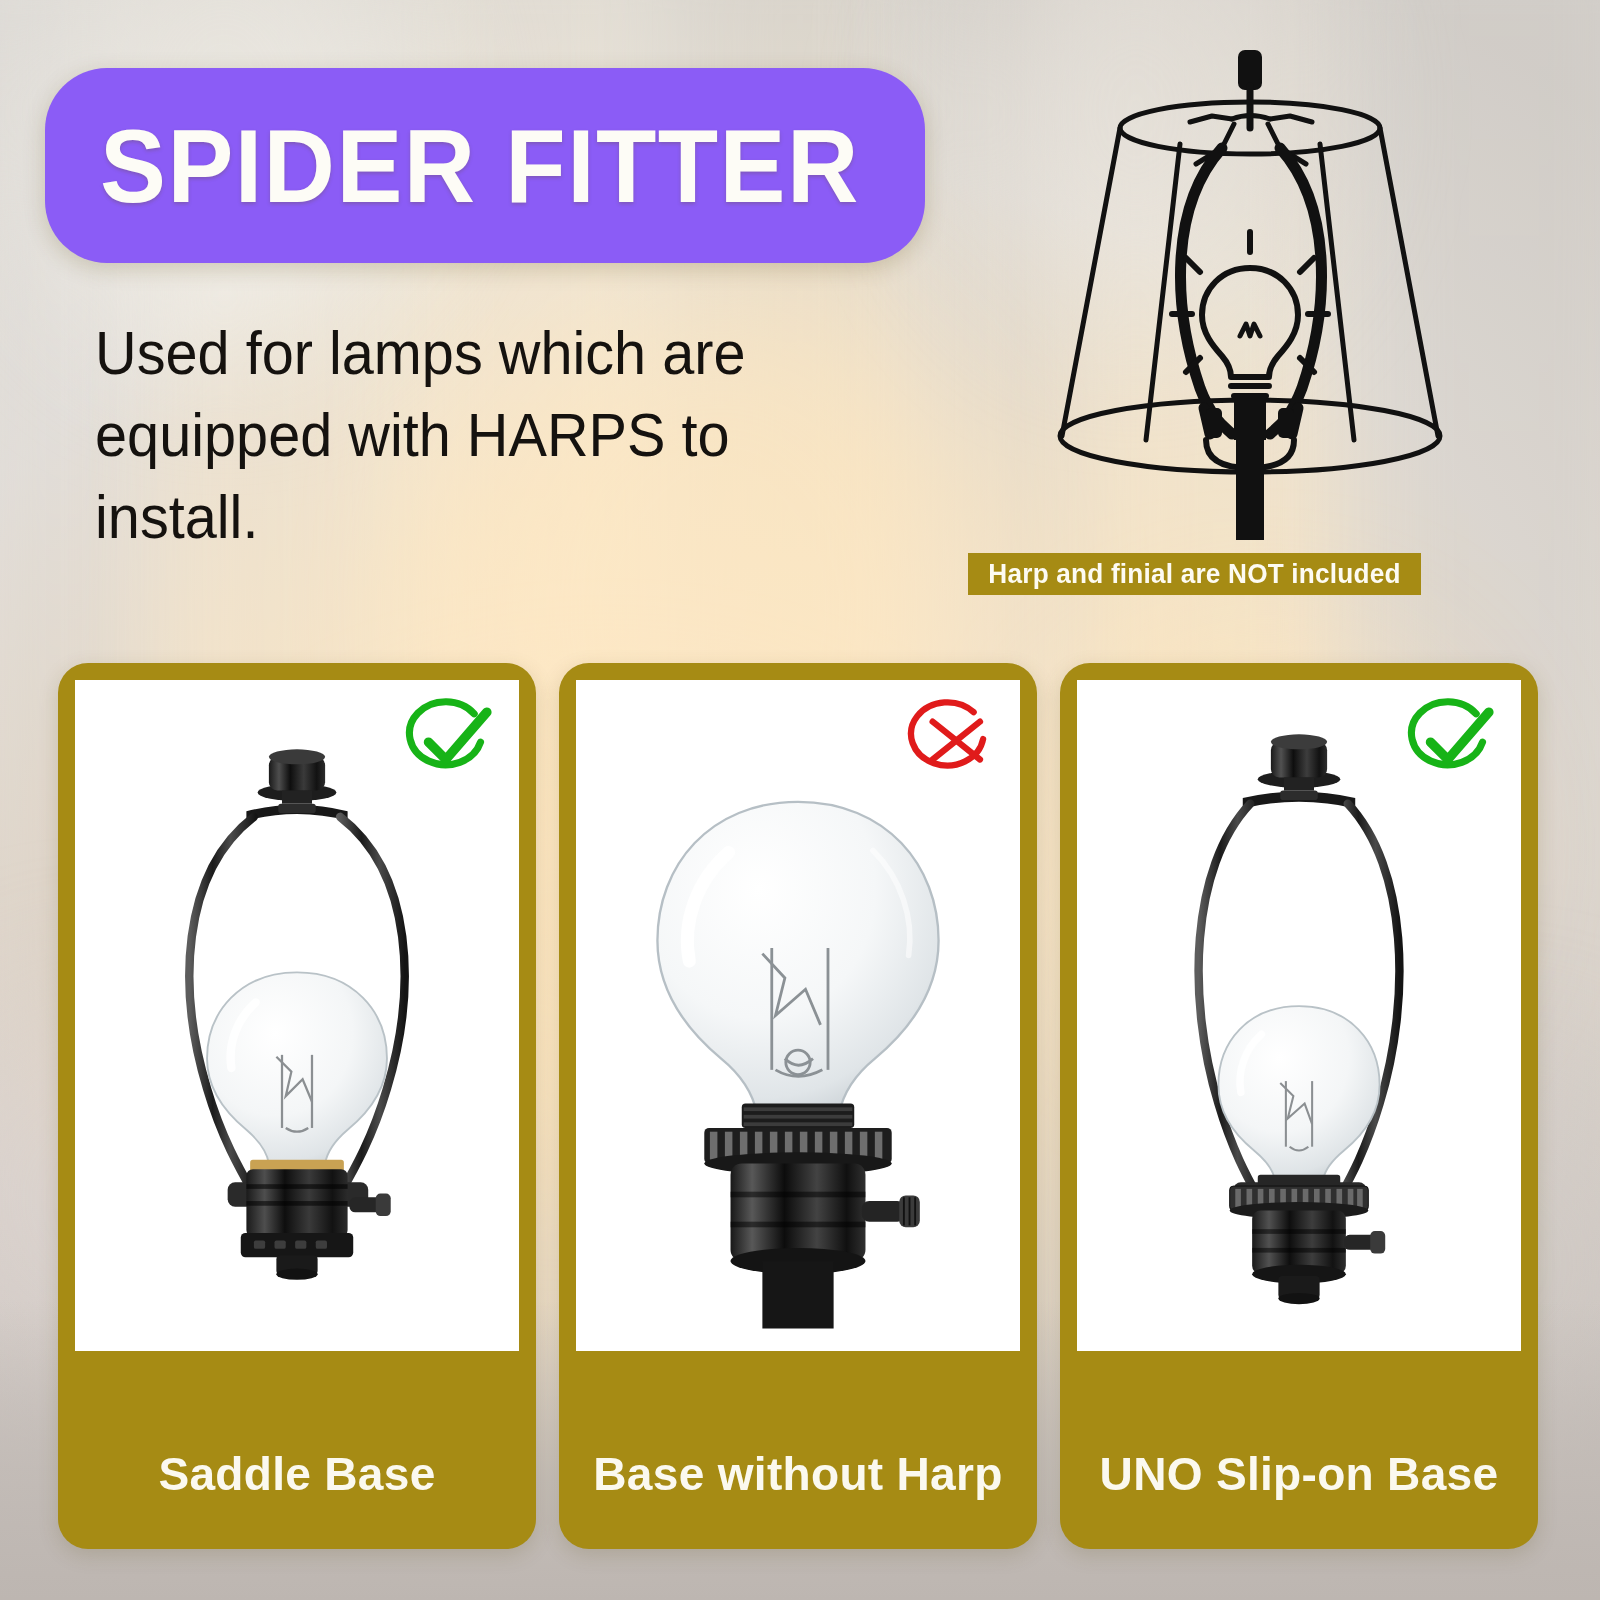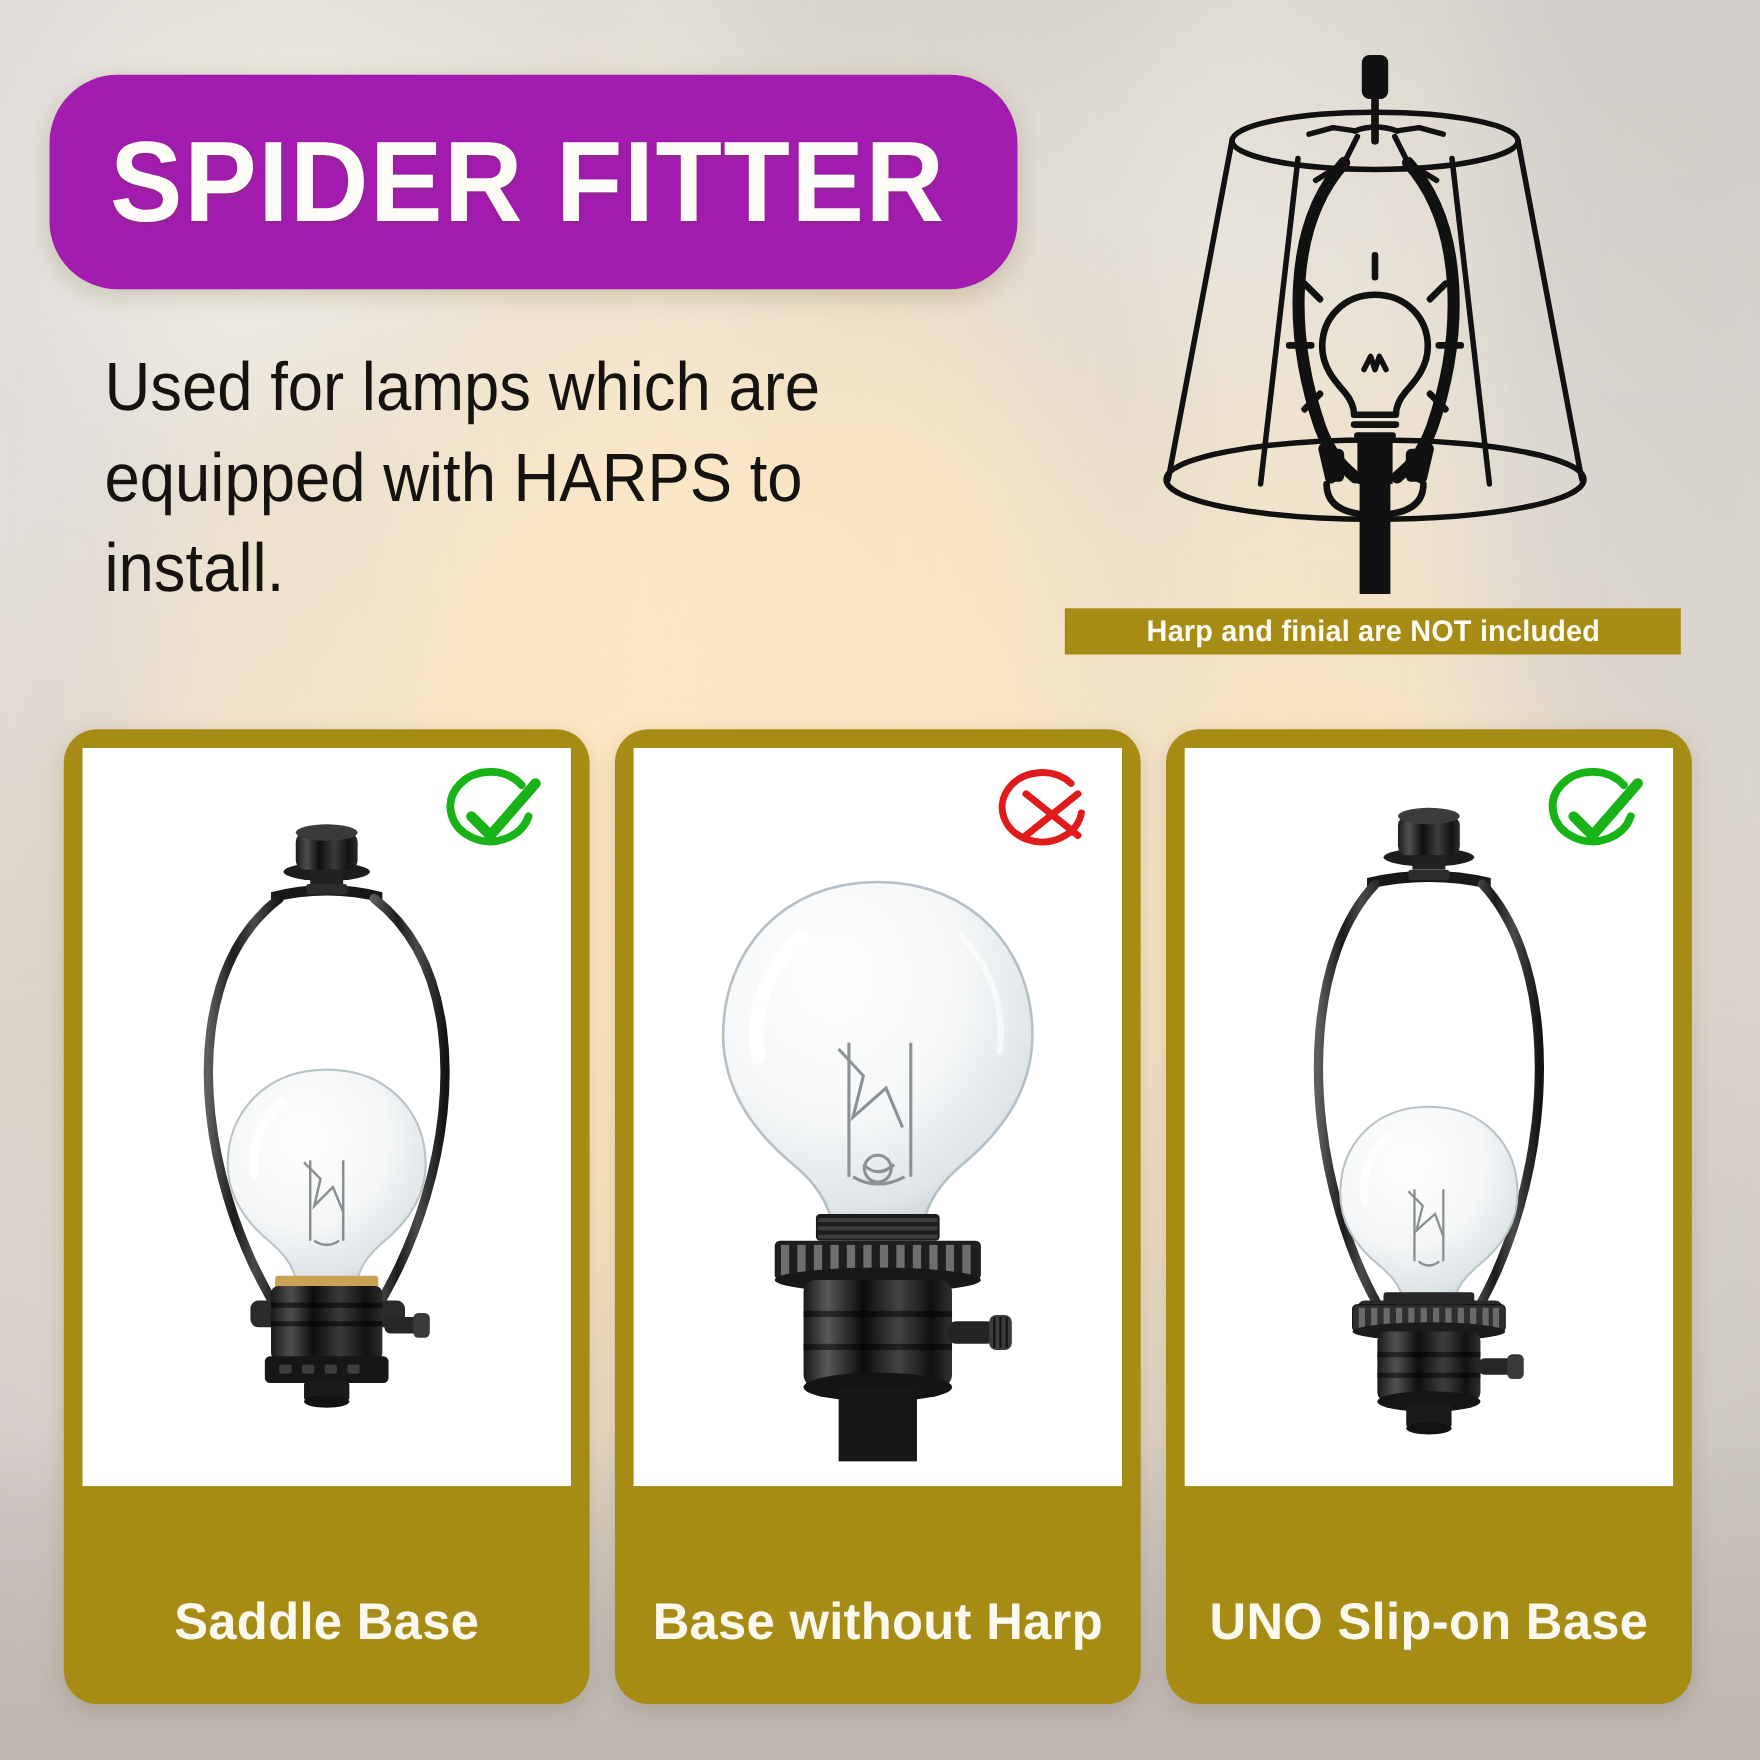--- a/index.html
+++ b/index.html
@@ -33,21 +33,21 @@
   }
   .bottomfade {
     position:absolute; left:0; right:0; bottom:0; height:300px;
     background:linear-gradient(180deg, rgba(196,189,184,0) 0%, rgba(193,186,181,.85) 60%, rgba(189,182,177,1) 100%);
   }
 
   
   #title-pill {
     position:absolute; left:45px; top:68px;
     width:880px; height:195px;
-    background:#a21caf;
+    background:#8b5cf6;
     border-radius:62px;
     display:flex; align-items:center;
     box-shadow:0 6px 22px rgba(80,66,10,.20);
   }
   #title-text {
     color:#fdfcf6;
     font-family:"Liberation Sans", sans-serif;
     font-weight:bold;
     font-size:104px;
     letter-spacing:1.5px;
@@ -74,21 +74,21 @@
   
   #lamp-illustration {
     position:absolute; left:1000px; top:36px;
     width:500px; height:520px;
   }
   #lamp-illustration svg { width:100%; height:100%; display:block; }
 
   
   #not-included-banner {
     position:absolute; left:968px; top:553px;
-    width:560px; height:42px;
+    width:453px; height:42px;
     background:#a68b14;
     display:flex; align-items:center; justify-content:center;
   }
   #not-included-text {
     color:#fdfbf2;
     font-size:27px;
     font-weight:bold;
     white-space:nowrap;
     letter-spacing:.2px;
     transform:scaleX(.97);

